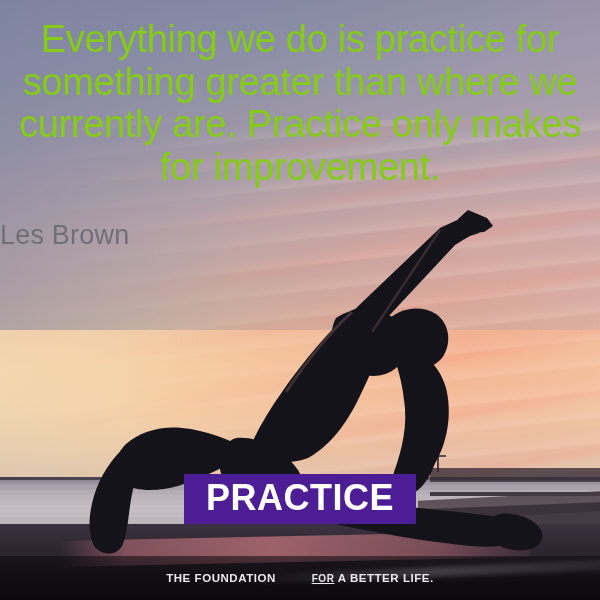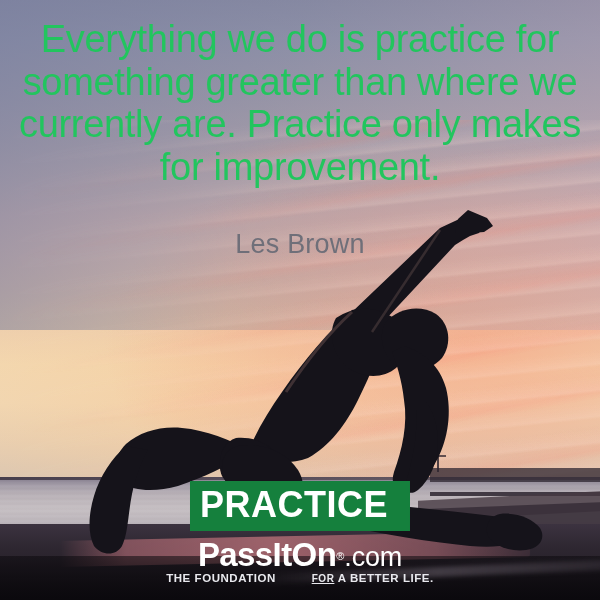--- a/index.html
+++ b/index.html
@@ -152,52 +152,50 @@
 
   
   .figure { position: absolute; inset: 0; }
   .figure svg { position: absolute; left: 0; top: 0; }
 
   
   .quote {
     position: absolute;
     left: 0; right: 0; top: 18px;
     text-align: center;
-    color: #22c55e;
+    color: #84cc16;
     font-size: 38px;
     line-height: 1.12;
     font-weight: 300;
     letter-spacing: -0.3px;
     padding: 0 14px;
     box-sizing: border-box;
   }
   .attribution {
     position: absolute;
-    left: 0; right: 0; top: 229px;
-    text-align: center;
+    left: 0; right: 0; top: 220px;
     color: #6f6f79;
     font-size: 27px;
     font-weight: 300;
     letter-spacing: 0.2px;
   }
 
   
   .badge {
     position: absolute;
     left: 50%;
     transform: translateX(-50%);
     top: 474px;
-    padding: 6px 22px 8px 10px;
-    background: #15803d;
+    padding: 6px 22px 8px 22px;
+    background: #4c1d95;
     color: #ffffff;
     font-size: 36px;
     font-weight: 700;
     letter-spacing: 0.5px;
     line-height: 1;
-    margin-top: 7px;
   }
 
   
   .logo {
     position: absolute;
     left: 0; right: 0; top: 538px;
     text-align: center;
     color: #ffffff;
     line-height: 1;
     white-space: nowrap;
@@ -313,21 +311,18 @@
       <path d="M440,230 L372,332" fill="none" stroke="rgba(255,200,180,0.14)" stroke-width="2.5"></path>
     </svg>
   </div>
 
   <div class="quote">Everything we do is practice for something greater than where we currently are. Practice only makes for improvement.</div>
 
   <div class="attribution">Les Brown</div>
 
   <div class="badge">PRACTICE</div>
 
-  <div class="logo">
-    <span class="logo-main">PassItOn</span><span class="logo-reg">®</span><span class="logo-com">.com</span>
-  </div>
 
   <div class="tagline">
     <span>THE FOUNDATION </span><span class="for">FOR</span><span> A BETTER LIFE.</span>
   </div>
 
 </div>
 
 </body></html>

